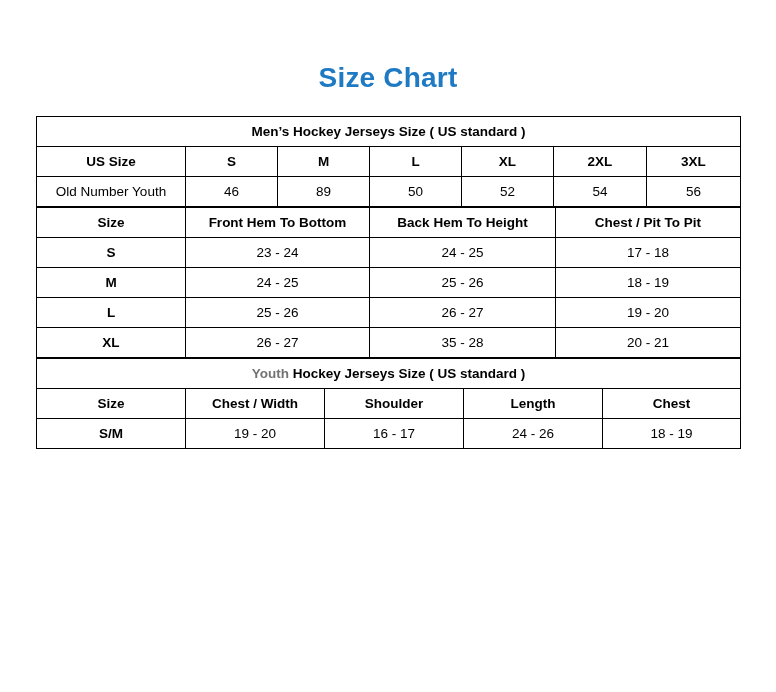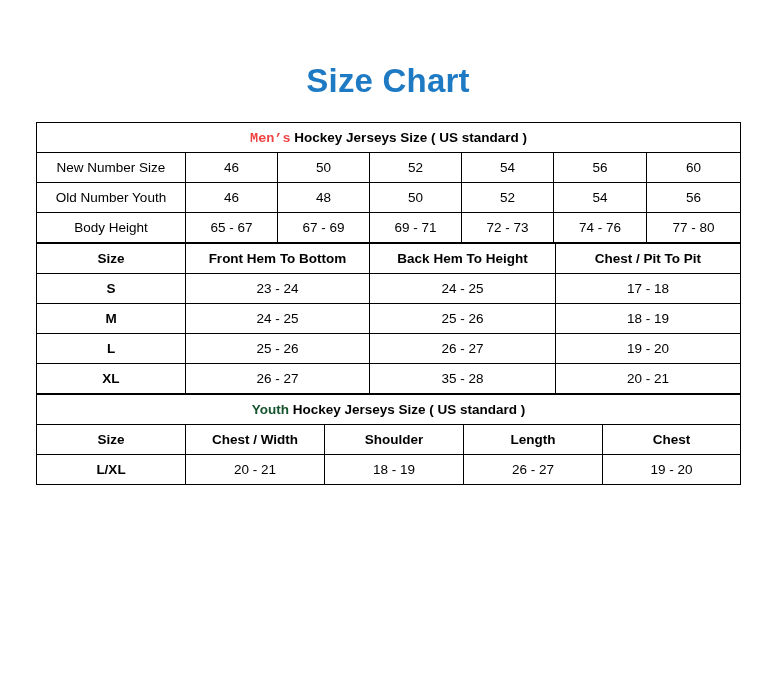--- a/index.html
+++ b/index.html
@@ -15,21 +15,21 @@
   }
   .page {
     position: relative;
     width: 776px;
     height: 692px;
     box-sizing: border-box;
   }
   .title {
     text-align: center;
     color: #1f7ac4;
-    font-size: 33px;
+    font-size: 28px;
     font-weight: bold;
     padding-top: 62px;
     letter-spacing: 0.2px;
   }
   .chart-wrap {
     margin: 22px 36px 0 36px;
   }
   table.size-table {
     width: 704px;
     border-collapse: collapse;
@@ -44,25 +44,24 @@
     padding: 2px 2px;
     background: #ffffff;
   }
   td.section-header {
     background: #ffff00;
     font-weight: bold;
     font-size: 14.5px;
     height: 30px;
   }
   .hl-red {
-    color: #ef4444;
-    font-family: Liberation Mono, monospace;
+    color: #000000;
   }
   .hl-green {
-    color: #14532d;
+    color: #737373;
     text-align: right;
   }
   td.rowhead {
     font-weight: normal;
   }
   td.colhead {
     font-weight: bold;
   }
   td.bold {
     font-weight: bold;
@@ -85,45 +84,36 @@
         <col style="width:92px">
         <col style="width:92px">
         <col style="width:93px">
         <col style="width:94px">
       </colgroup>
       <tbody>
         <tr>
           <td class="section-header" colspan="7"><span class="hl-red">Men’s</span><span> Hockey Jerseys Size ( US standard )</span></td>
         </tr>
         <tr>
-          <td class="rowhead">New Number Size</td>
+          <td class="colhead">US Size</td>
+          <td class="colhead">S</td>
+          <td class="colhead">M</td>
+          <td class="colhead">L</td>
+          <td class="colhead">XL</td>
+          <td class="colhead">2XL</td>
+          <td class="colhead">3XL</td>
+        </tr>
+        <tr>
+          <td class="rowhead">Old Number Youth</td>
           <td>46</td>
+          <td>89</td>
           <td>50</td>
           <td>52</td>
           <td>54</td>
           <td>56</td>
-          <td>60</td>
-        </tr>
-        <tr>
-          <td class="rowhead">Old Number Youth</td>
-          <td>46</td>
-          <td>48</td>
-          <td>50</td>
-          <td>52</td>
-          <td>54</td>
-          <td>56</td>
-        </tr>
-        <tr>
-          <td class="rowhead">Body Height</td>
-          <td>65 - 67</td>
-          <td>67 - 69</td>
-          <td>69 - 71</td>
-          <td>72 - 73</td>
-          <td>74 - 76</td>
-          <td>77 - 80</td>
         </tr>
       </tbody>
     </table>
 
     <table class="size-table">
       <colgroup>
         <col style="width:149px">
         <col style="width:184px">
         <col style="width:186px">
         <col style="width:185px">
@@ -175,23 +165,23 @@
           <td class="section-header" colspan="5"><span class="hl-green">Youth</span><span> Hockey Jerseys Size ( US standard )</span></td>
         </tr>
         <tr>
           <td class="colhead">Size</td>
           <td class="colhead">Chest / Width</td>
           <td class="colhead">Shoulder</td>
           <td class="colhead">Length</td>
           <td class="colhead">Chest</td>
         </tr>
         <tr>
-          <td class="bold">L/XL</td>
-          <td>20 - 21</td>
+          <td class="bold">S/M</td>
+          <td>19 - 20</td>
+          <td>16 - 17</td>
+          <td>24 - 26</td>
           <td>18 - 19</td>
-          <td>26 - 27</td>
-          <td>19 - 20</td>
         </tr>
       </tbody>
     </table>
 
   </div>
 </div>
 
 </body></html>

